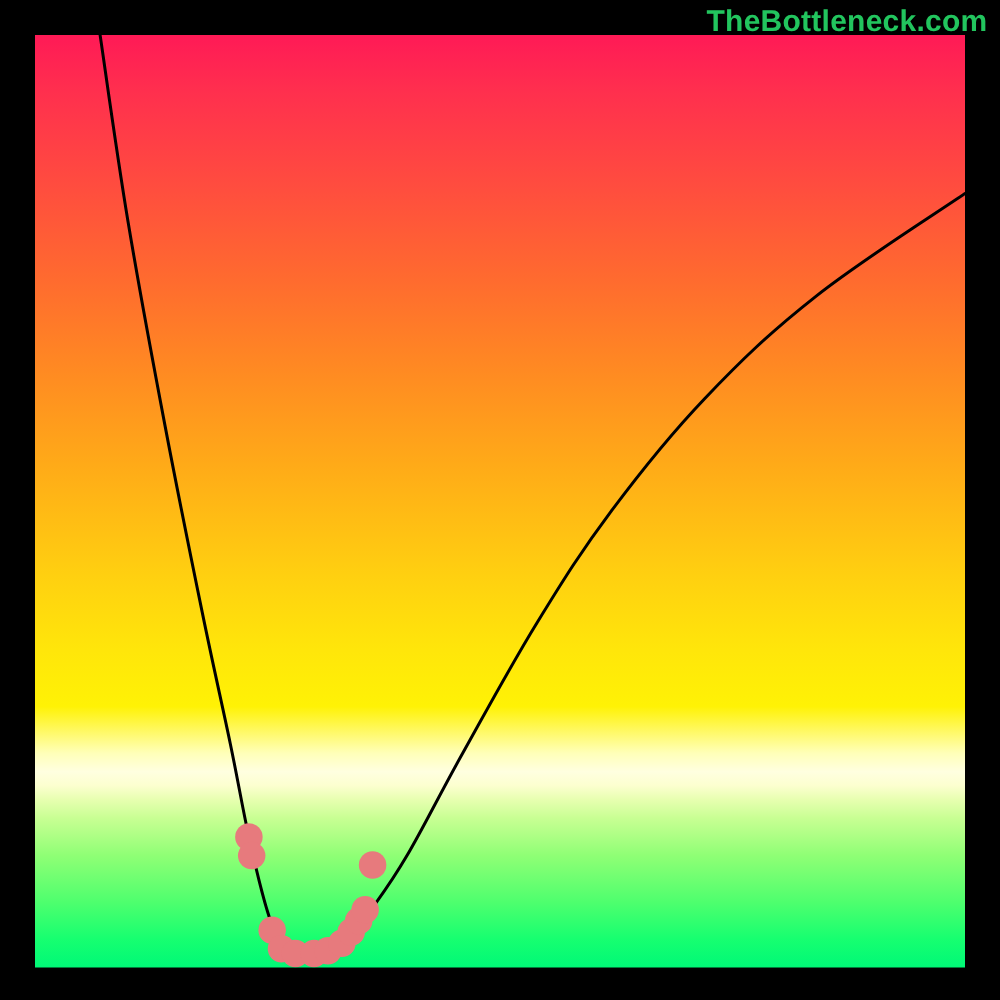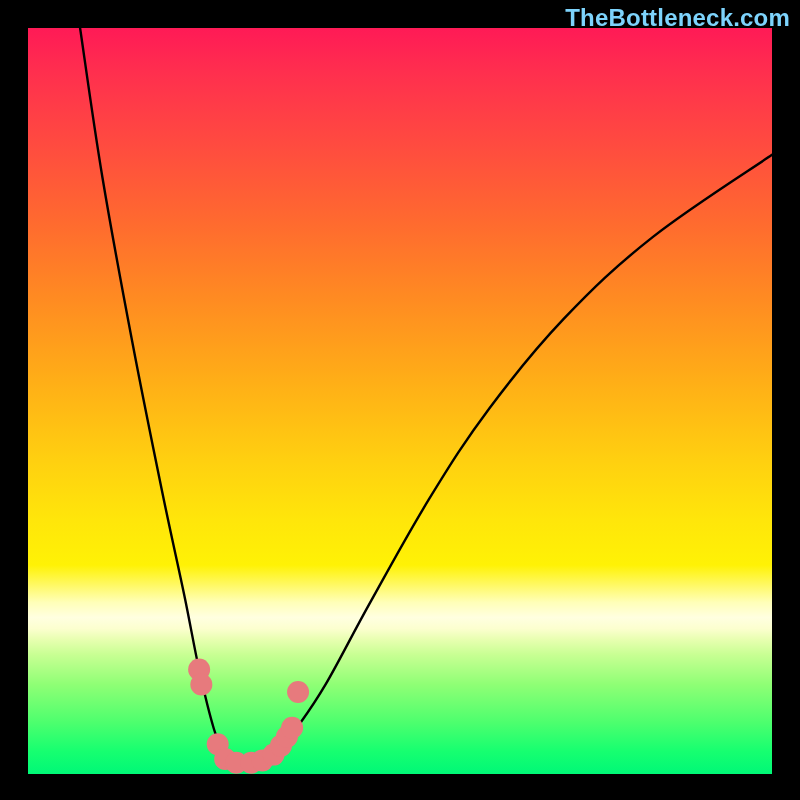--- a/index.html
+++ b/index.html
@@ -14,21 +14,21 @@
   .frame {
     position: relative;
     width: 800px;
     height: 800px;
     background: #000;
   }
   .watermark {
     position: absolute;
     top: 4px;
     right: 10px;
-    color: #7dd3fc;
+    color: #22c55e;
     font-size: 24px;
     font-weight: 600;
     letter-spacing: 0.2px;
     z-index: 5;
   }
   .plot-area {
     position: absolute;
     left: 28px;
     top: 28px;
     width: 744px;

